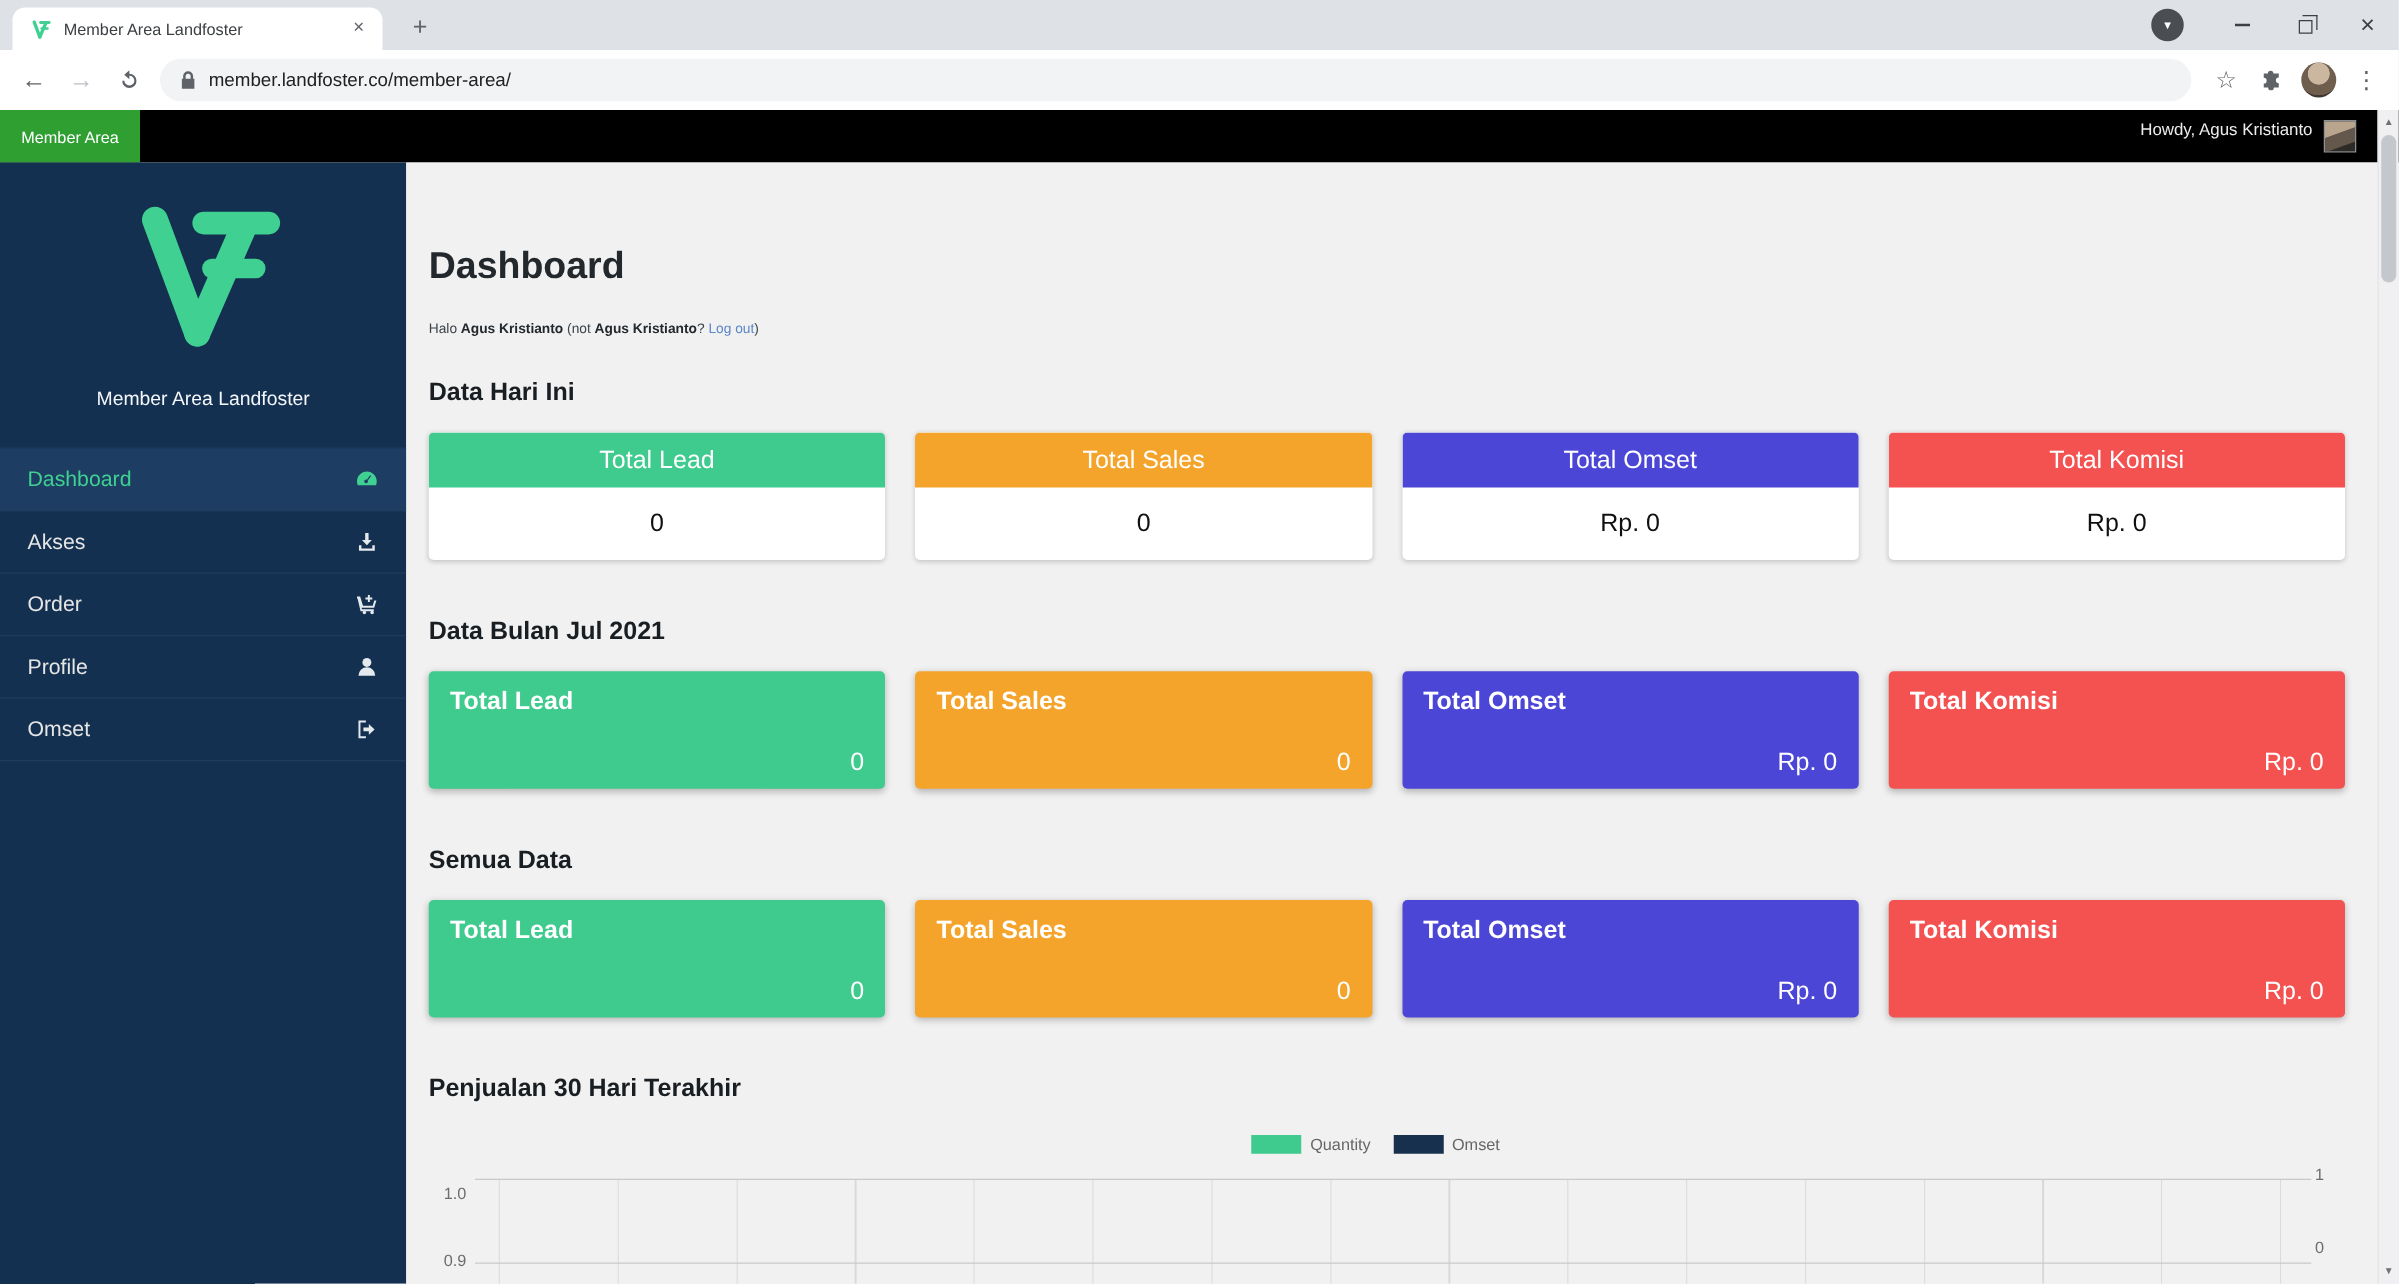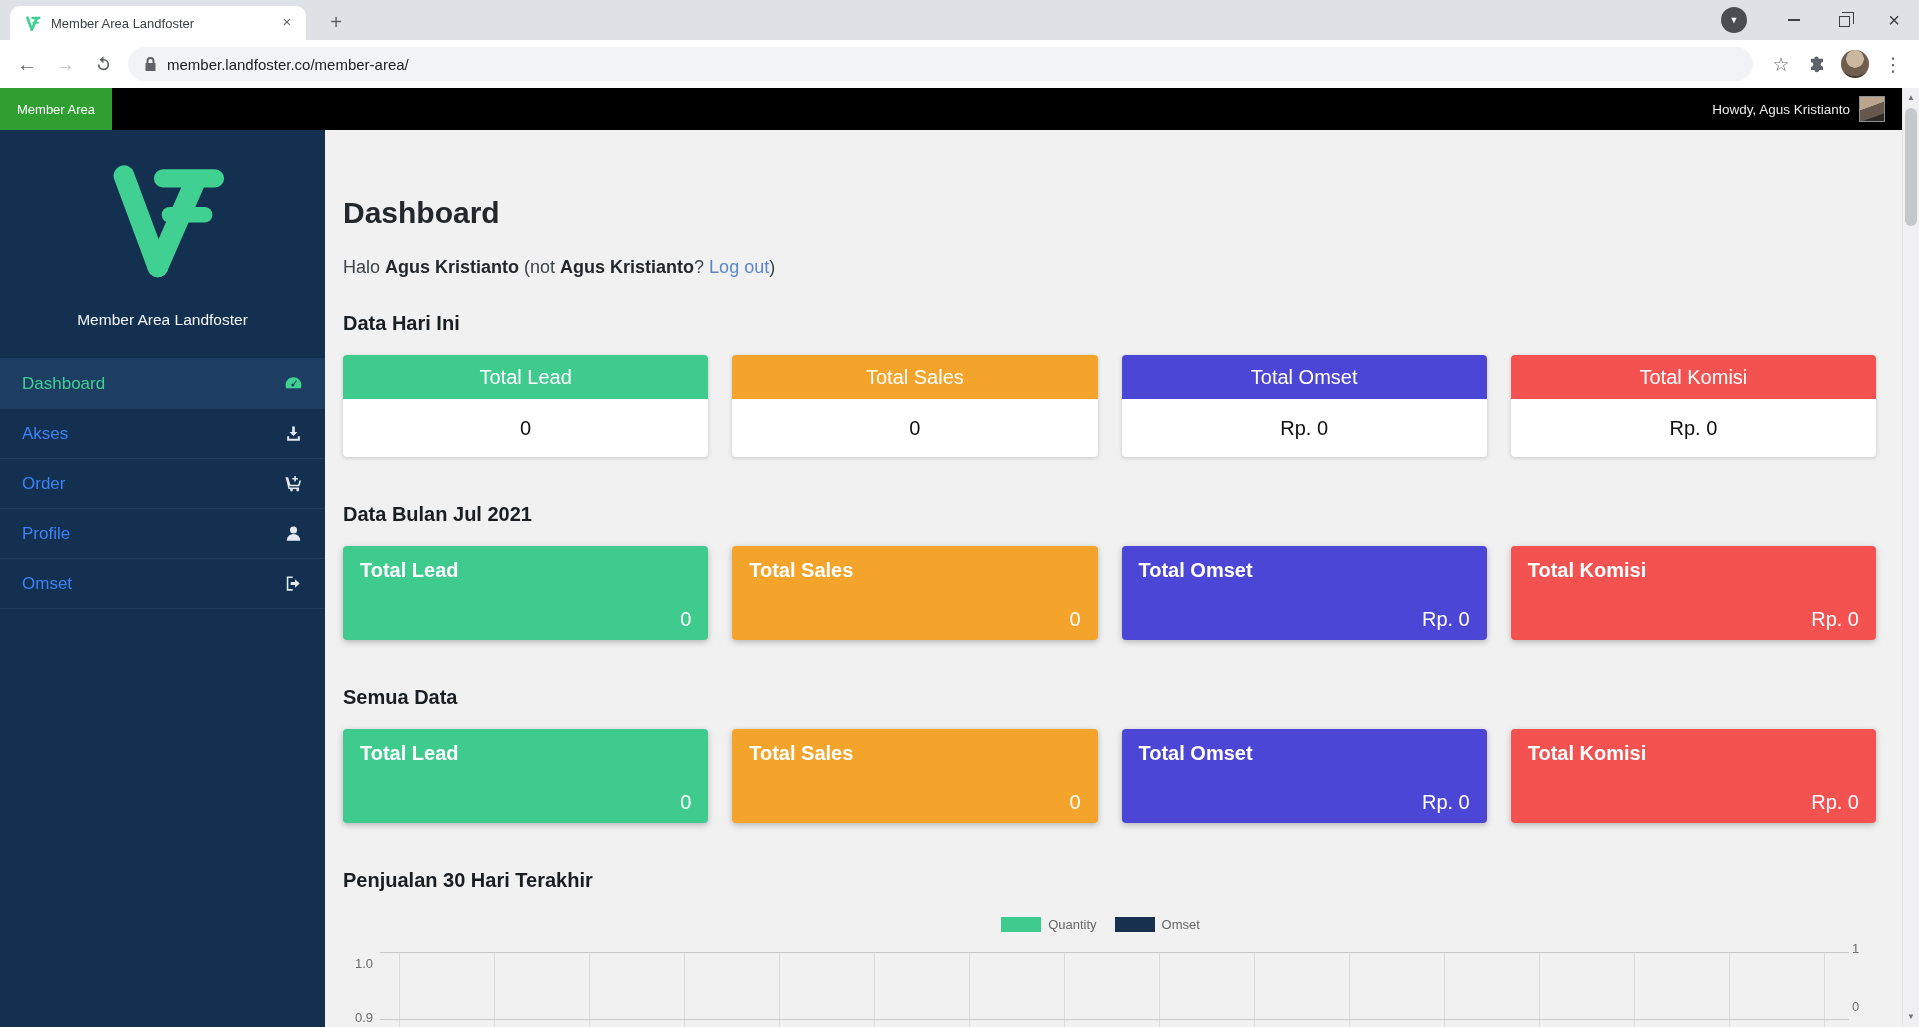--- a/index.html
+++ b/index.html
@@ -37,42 +37,42 @@
   .tool-ic { width:36px; height:36px; display:flex; align-items:center; justify-content:center;
              font-size:19px; color:#5f6368; cursor:pointer; }
   .prof-av { width:28px; height:28px; border-radius:50%; margin:0 6px;
              background:radial-gradient(circle at 50% 32%, #cbb7a0 0 36%, #6f5d4e 38% 72%, #3f362e 74%); cursor:pointer; }
 
   
   .adminbar { position:absolute; top:88px; left:0; right:0; height:42px; background:#000000;
               display:flex; align-items:center; }
   .ma-badge { height:100%; background:#2f9f32; color:#fff; font-size:13px; display:flex;
               align-items:center; padding:0 17px; cursor:pointer; }
-  .howdy { margin-left:auto; display:flex; align-items:center; gap:9px; padding-right:34px;
+  .howdy { margin-left:auto; display:flex; align-items:flex-start; gap:9px; padding-right:34px;
            color:#ececec; font-size:13.5px; cursor:pointer; }
   .howdy-av { width:26px; height:26px; border:1px solid #8c8f94;
               background:linear-gradient(160deg,#b9a58e 0 40%,#63584b 42% 75%,#2e2a25 78%); }
 
   
   .sidebar { position:absolute; top:130px; left:0; width:325px; bottom:0; background:#143050; }
   .logo { display:block; margin:25px auto 0; width:130px; height:130px; }
   .sb-title { text-align:center; color:#f4f7fa; font-size:15.5px; margin-top:26px; }
   .menu { margin-top:29px; border-top:1px solid #1e3c5e; }
   .mi { height:50px; display:flex; align-items:center; padding:0 22px;
-        border-bottom:1px solid #1e3c5e; color:#3b82f6; font-size:17px; cursor:pointer; }
+        border-bottom:1px solid #1e3c5e; color:#e5e5e5; font-size:17px; cursor:pointer; }
   .mi-label { flex:1; }
   .mi svg { width:19px; height:19px; fill:#e4e9ee; }
   .mi.active { background:#1d3d63; color:#3fd092; }
   .mi.active svg { fill:#3fd092; }
 
   
   .main { position:absolute; left:325px; top:130px; right:17px; bottom:0; background:#f1f1f1;
           padding:66px 26px 0 18px; overflow:hidden; }
   .page-title { font-size:30px; font-weight:600; color:#23282d; }
-  .greet { margin-top:27px; font-size:18px; color:#3c434a; }
+  .greet { margin-top:27px; font-size:11px; color:#3c434a; }
   .greet b { font-weight:700; color:#23282d; }
   .logout-link { color:#5b86c8; cursor:pointer; }
   .section-h { margin-top:46px; font-size:20px; font-weight:700; color:#191e23; }
   .section-h.first { margin-top:34px; }
   .cards { display:grid; grid-template-columns:repeat(4,1fr); gap:24px; margin-top:20px; }
   .stat-card { background:#fff; border-radius:4px; box-shadow:0 1px 4px rgba(0,0,0,.18); overflow:hidden; }
   .stat-head { height:44px; display:flex; align-items:center; justify-content:center;
                color:#fff; font-size:20px; }
   .stat-body { height:58px; display:flex; align-items:center; justify-content:center;
                font-size:20px; color:#101010; }

